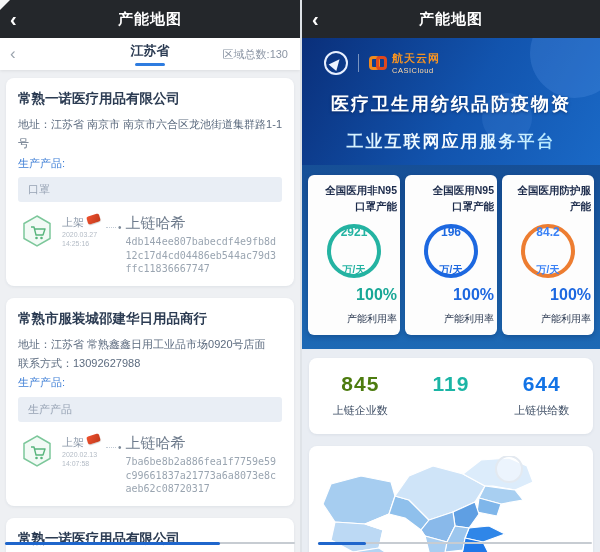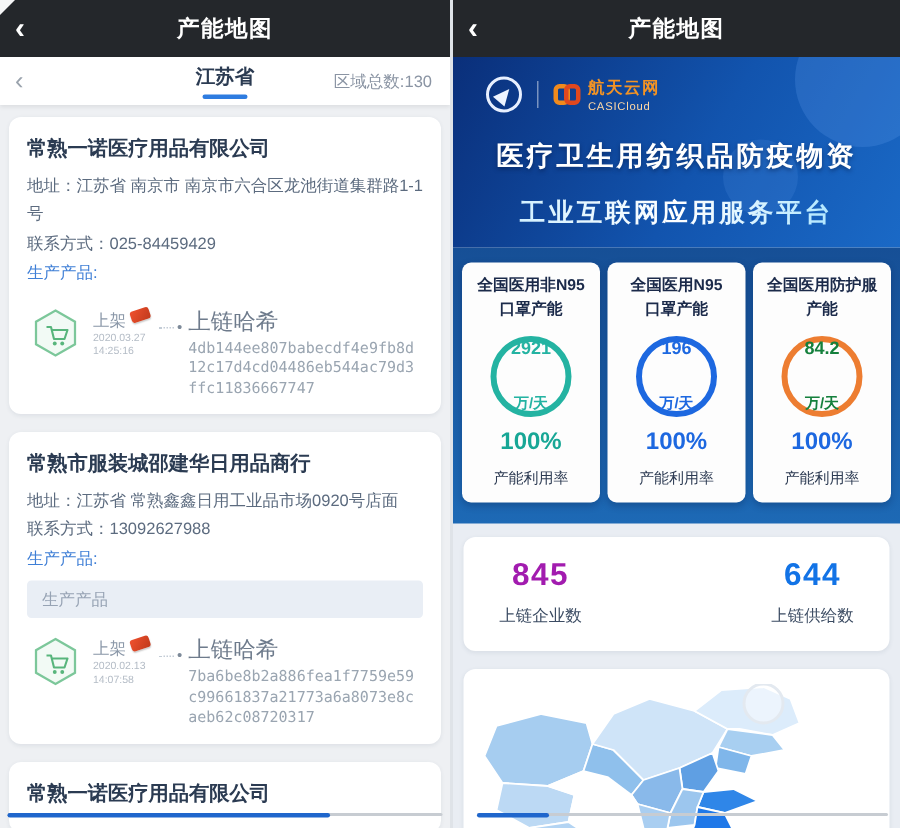--- a/index.html
+++ b/index.html
@@ -57,37 +57,37 @@
   .cc-mark { display:flex; margin-right:5px; }
   .cc-mark i { width:11px; height:14px; border:3.5px solid #f08a1d; border-radius:4px; display:block; }
   .cc-mark i + i { margin-left:-4px; border-color:#e0481e; }
   .brand-text .bt1 { font-size:11px; font-weight:bold; color:#f39324; letter-spacing:1px; }
   .brand-text .bt2 { font-size:7.5px; color:#ffd9a6; letter-spacing:.5px; }
   .banner-line1 { position:relative; z-index:1; text-align:center; color:#ffffff; font-size:18px; font-weight:bold; letter-spacing:2px; margin-top:14px; text-shadow:0 1px 3px rgba(0,20,60,.5); }
   .banner-line2 { position:relative; z-index:1; text-align:center; font-size:17px; font-weight:bold; letter-spacing:2px; margin-top:14px; color:#d7f2ff; background:linear-gradient(90deg,#bfeaff,#ffffff,#8fdcff); -webkit-background-clip:text; background-clip:text; -webkit-text-fill-color:transparent; }
 
   
   .blue-zone { background:linear-gradient(180deg,#164f96,#1d69b5); padding:10px 5px 14px; display:flex; gap:5px; justify-content:center; }
-  .cap-card { width:92px; background:#fdfdfd; border-radius:6px; padding:8px 3px 9px; text-align:center; box-shadow:0 2px 5px rgba(0,20,60,.25); }
+  .cap-card { width:92px; background:#fdfdfd; border-radius:6px; padding:8px 3px 9px; text-align:right; box-shadow:0 2px 5px rgba(0,20,60,.25); }
   .cap-t { font-size:10.5px; font-weight:bold; color:#1b2a4a; line-height:1.5; }
   .ring { width:54px; height:54px; border-radius:50%; margin:9px auto 8px; display:flex; flex-direction:column; align-items:center; justify-content:center;gap:24px; }
   .ring .v { font-size:12px; font-weight:bold; line-height:1.1; }
   .ring .u { font-size:10px; font-weight:bold; line-height:1.1; }
   .c-teal .ring { border:4px solid #24b3a2; } .c-teal .v,.c-teal .u { color:#24b3a2; }
   .c-blue .ring { border:4px solid #1d68e0; } .c-blue .v,.c-blue .u { color:#1d68e0; }
-  .c-orange .ring { border:4px solid #ed7d31; } .c-orange .v,.c-orange .u { color:#15803d; }
+  .c-orange .ring { border:4px solid #ed7d31; } .c-orange .v,.c-orange .u { color:#3b82f6; }
   .rate { font-size:16px; font-weight:bold; margin-top:2px; }
   .rate-teal { color:#18a796; } .rate-blue { color:#1d68e0; }
   .rate-label { font-size:10px; color:#2c3a52; margin-top:8px; }
 
   
   .stats-card { background:#fff; border-radius:8px; margin:9px 7px 0; display:flex; padding:14px 6px 16px; box-shadow:0 1px 3px rgba(40,60,90,.08); }
   .stat { flex:1; text-align:center; }
   .stat .n { font-size:21px; font-weight:bold; letter-spacing:1px; }
-  .n-orange { color:#a21caf; } .n-teal { color:#1bb5a5; } .n-blue { color:#1273e6; }
+  .n-orange { color:#4d7c0f; } .n-teal { color:#1bb5a5; } .n-blue { color:#1273e6; }
   .stat .l { font-size:11px; color:#3c4c63; margin-top:7px; }
 
   
   .map-card { background:#fff; border-radius:8px; margin:12px 7px 0; padding:10px 4px 0; height:160px; box-shadow:0 1px 3px rgba(40,60,90,.08); }
   .map-title { text-align:center; font-size:12.5px; font-weight:bold; color:#1b2a4a; margin-bottom:4px; }
   .map-svg { display:block; margin:0 auto; }
 
   
   .vtrack { position:absolute; bottom:8px; height:2px; background:#c7ccd2; border-radius:2px; z-index:9; }
   .vfill { position:absolute; bottom:7.5px; height:3px; background:#1f66cc; border-radius:3px; z-index:10; }
@@ -109,22 +109,22 @@
       <span class="back">‹</span>
       <span class="tab"><span>江苏省</span><span class="underline"></span></span>
       <span class="count">区域总数:130</span>
     </div>
 
     <div class="list">
 
       <div class="card">
         <div class="c-name">常熟一诺医疗用品有限公司</div>
         <div class="c-row"><span>地址：</span><span>江苏省 南京市 南京市六合区龙池街道集群路1-1号</span></div>
-        <div class="c-row"><span>联系方式：</span><span>025-84459429</span></div>
         <div class="c-label-products">生产产品:</div>
+        <div class="tag-bar">口罩</div>
         <div class="chain-row">
           <svg class="hex-badge" width="34" height="34" viewBox="0 0 34 34">
             <polygon points="17,2 30,9.5 30,24.5 17,32 4,24.5 4,9.5" fill="#f2faf5" stroke="#7cc79a" stroke-width="1.5"></polygon>
             <path d="M11 13 h3 l2 8 h7 l2 -6 h-10" fill="none" stroke="#58b57c" stroke-width="1.4" stroke-linejoin="round"></path>
             <circle cx="16.5" cy="24" r="1.3" fill="#58b57c"></circle>
               <circle cx="21.5" cy="24" r="1.3" fill="#58b57c"></circle>
           </svg>
           <div class="shelf-col">
             <div class="shelf-line">
                 <span>上架</span>
@@ -243,20 +243,21 @@
         <div class="rate-label">产能利用率</div>
       </div>
     </div>
 
     <div class="stats-card">
       <div class="stat">
         <div class="n n-orange">845</div>
         <div class="l">上链企业数</div>
       </div>
       <div class="stat">
+        <div class="n n-teal">119</div>
       </div>
       <div class="stat">
         <div class="n n-blue">644</div>
         <div class="l">上链供给数</div>
       </div>
     </div>
 
     <div class="map-card">
       <svg class="map-svg" width="278" height="132" viewBox="0 0 278 132">
         <g stroke="#ffffff" stroke-width="1.2" stroke-linejoin="round">

